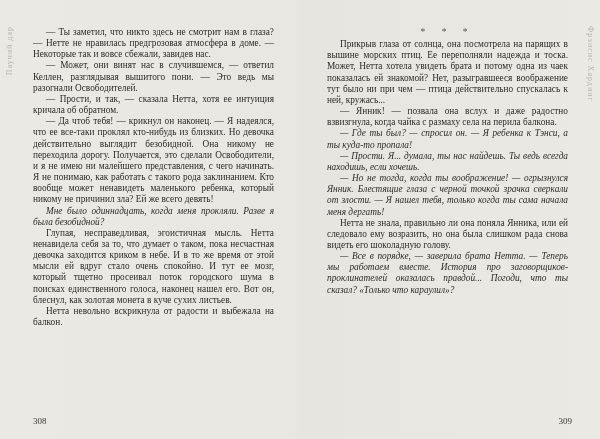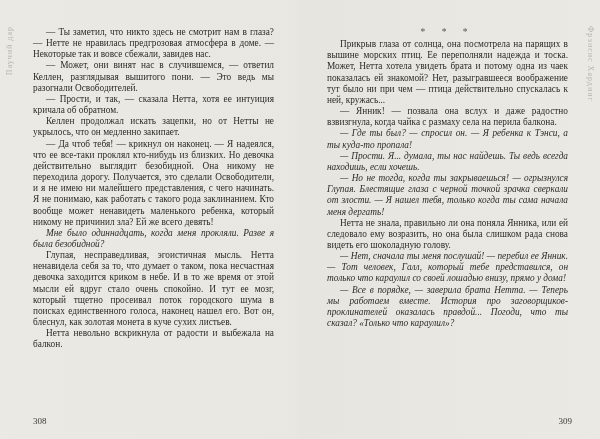--- a/index.html
+++ b/index.html
@@ -79,39 +79,37 @@
 
 <div class="spread">
 
   <div class="margin-label ml-left">Паучий дар</div>
 
   <div class="page page-left">
     <div class="text-col" id="left-col">
         <p class="">— Ты заметил, что никто здесь не смотрит нам в глаза? — Нетте не нравилась предгрозовая атмосфера в доме. — Некоторые так и вовсе сбежали, завидев нас.</p>
         <p class="">— Может, они винят нас в случившемся, — ответил Келлен, разглядывая вышитого пони. — Это ведь мы разогнали Освободителей.</p>
         <p class="">— Прости, и так, — сказала Нетта, хотя ее интуиция кричала об обратном.</p>
-        <p class="">Келлен продолжал искать зацепки, но от Нетты не укрылось, что он медленно закипает.</p>
         <p class="">— Да чтоб тебя! — крикнул он наконец. — Я надеялся, что ее все-таки проклял кто-нибудь из близких. Но девочка действительно выглядит безобидной. Она никому не переходила дорогу. Получается, это сделали Освободители, и я не имею ни малейшего представления, с чего начинать. Я не понимаю, как работать с такого рода заклинанием. Кто вообще может ненавидеть маленького ребенка, который никому не причинил зла? Ей же всего девять!</p>
         <p class="italic">Мне было одиннадцать, когда меня прокляли. Разве я была безобидной?</p>
         <p class="">Глупая, несправедливая, эгоистичная мысль. Нетта ненавидела себя за то, что думает о таком, пока несчастная девочка заходится криком в небе. И в то же время от этой мысли ей вдруг стало очень спокойно. И тут ее мозг, который тщетно просеивал поток городского шума в поисках единственного голоса, наконец нашел его. Вот он, блеснул, как золотая монета в куче сухих листьев.</p>
         <p class="">Нетта невольно вскрикнула от радости и выбежала на балкон.</p>
       </div>
     <div class="page-number pn-left">308</div>
   </div>
 
   <div class="page page-right">
     <div class="text-col" id="right-col">
       <div class="separator">* * *</div>
     <p class="">Прикрыв глаза от солнца, она посмотрела на парящих в вышине морских птиц. Ее переполняли надежда и тоска. Может, Нетта хотела увидеть брата и потому одна из чаек показалась ей знакомой? Нет, разыгравшееся воображение тут было ни при чем — птица действительно спускалась к ней, кружась...</p>
         <p class="">— Янник! — позвала она вслух и даже радостно взвизгнула, когда чайка с размаху села на перила балкона.</p>
         <p class="italic">— Где ты был? — спросил он. — Я ребенка к Тэнси, а ты куда-то пропала!</p>
         <p class="italic">— Прости. Я... думала, ты нас найдешь. Ты ведь всегда находишь, если хочешь.</p>
-        <p class="italic">— Но не тогда, когда ты закрываешься! — огрызнулся Глупая. Блестящие глаза с черной точкой зрачка сверкали от злости. — Я нашел тебя, только когда ты сама начала меня дергать!</p>
+        <p class="italic">— Но не тогда, когда ты воображение! — огрызнулся Янник. Блестящие глаза с черной точкой зрачка сверкали от злости. — Я нашел тебя, только когда ты сама начала меня дергать!</p>
         <p class="">Нетта не знала, правильно ли она поняла Янника, или ей следовало ему возразить, но она была слишком рада снова видеть его шоколадную голову.</p>
-        <p class="italic">— Нет, сначала ты меня послушай! — перебил ее Янник. — Тот человек, Галл, который тебе представился, он только что караулил со своей лошадью внизу, прямо у дома!</p>
         <p class="italic">— Все в порядке, — заверила брата Нетта. — Теперь мы работаем вместе. История про заговорщиков-проклинателей оказалась правдой... Погоди, что ты сказал? «Только что караулил»?</p>
       </div>
     <div class="page-number pn-right">309</div>
   </div>
 
   <div class="margin-label ml-right">Фрэнсис Хардинг</div>
 
 </div>
 
 </body></html>

